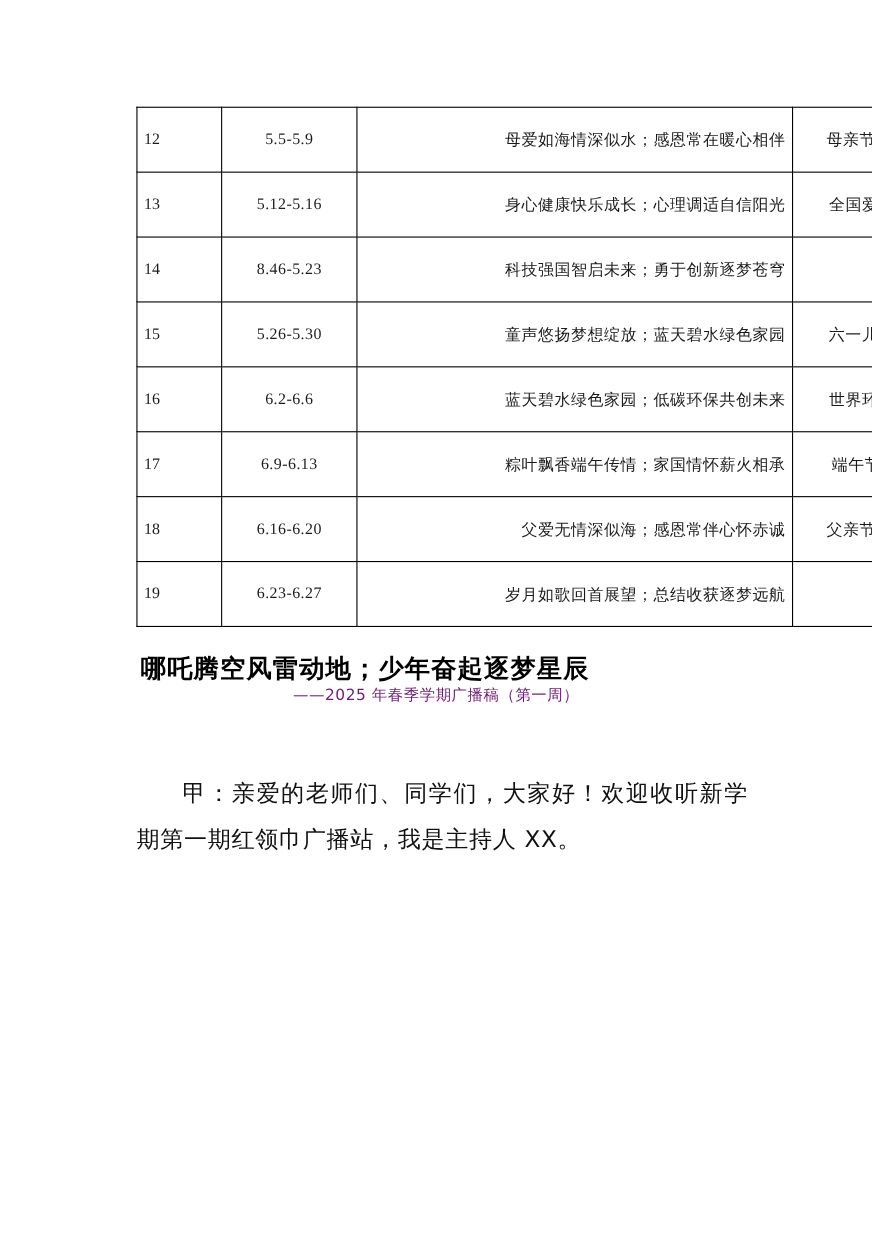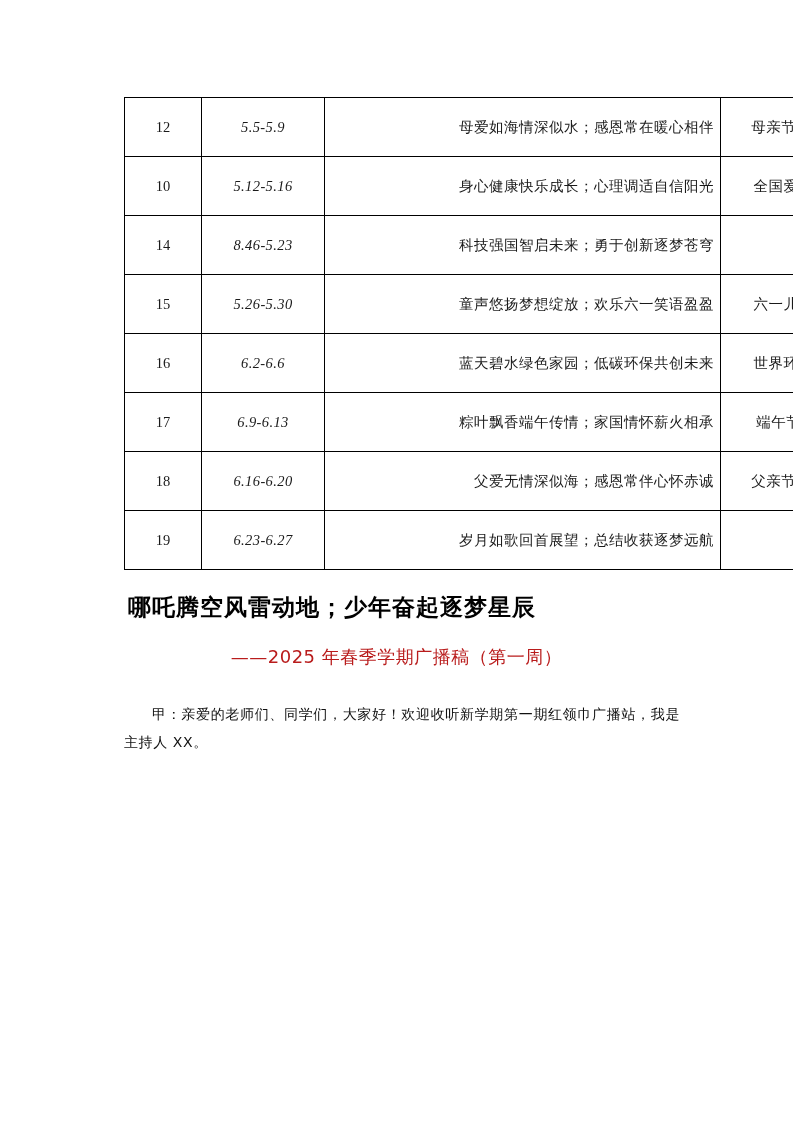--- a/index.html
+++ b/index.html
@@ -39,31 +39,30 @@
     border: 1px solid #000000;
     height: 58px;
     font-size: 14.5px;
     color: #1a1a1a;
     padding: 0 6px;
     vertical-align: middle;
     background: #ffffff;
   }
   td.c-no {
     width: 64px;
-    text-align: center;
+    text-align: left;
     font-family: "Liberation Serif", serif;
     font-size: 15px;
   }
   td.c-date {
     width: 110px;
     text-align: center;
     font-family: "Liberation Serif", serif;
     font-size: 15px;
     letter-spacing: 0.4px;
-    font-style: italic;
   }
   td.c-theme {
     width: 383px;
     text-align: right;
     font-size: 15px;
     letter-spacing: 0.5px;
   }
   td.c-note {
     width: 143px;
     text-align: center;
@@ -82,40 +81,40 @@
     width: 664px;
     text-align: center;
     font-family: "DejaVu Sans", "Liberation Sans", sans-serif;
     font-weight: bold;
     font-size: 23px;
     letter-spacing: 1px;
     color: #000;
   }
   .doc-subtitle {
     position: absolute;
-    top: 645px;
+    top: 623px;
     left: 0;
     width: 793px;
     text-align: center;
     font-family: "DejaVu Sans", "Liberation Sans", sans-serif;
-    font-size: 18px;
+    font-size: 14px;
     letter-spacing: 0.5px;
-    color: #b91c1c;
+    color: #701a75;
   }
   .body-block {
     position: absolute;
     top: 700px;
     left: 124px;
     width: 556px;
   }
   p.para {
     margin: 0 0 14px 0;
     text-indent: 2em;
     font-family: "DejaVu Sans", "Liberation Sans", sans-serif;
-    font-size: 14px;
+    font-size: 21px;
     line-height: 2.0;
     letter-spacing: 0.6px;
     text-align: justify;
     color: #111;
   }
 </style>
 </head>
 <body>
 
 <div class="page">
@@ -123,35 +122,35 @@
   <div class="table-wrap">
     <table class="schedule">
       <tbody>
         <tr>
           <td class="c-no">12</td>
           <td class="c-date">5.5-5.9</td>
           <td class="c-theme">母爱如海情深似水；感恩常在暖心相伴</td>
           <td class="c-note">母亲节（5.11</td>
         </tr>
         <tr>
-          <td class="c-no">10</td>
+          <td class="c-no">13</td>
           <td class="c-date">5.12-5.16</td>
           <td class="c-theme">身心健康快乐成长；心理调适自信阳光</td>
           <td class="c-note">全国爱眼（6.</td>
         </tr>
         <tr>
           <td class="c-no">14</td>
           <td class="c-date">8.46-5.23</td>
           <td class="c-theme">科技强国智启未来；勇于创新逐梦苍穹</td>
           <td class="c-note"></td>
         </tr>
         <tr>
           <td class="c-no">15</td>
           <td class="c-date">5.26-5.30</td>
-          <td class="c-theme">童声悠扬梦想绽放；欢乐六一笑语盈盈</td>
+          <td class="c-theme">童声悠扬梦想绽放；蓝天碧水绿色家园</td>
           <td class="c-note">六一儿童节（</td>
         </tr>
         <tr>
           <td class="c-no">16</td>
           <td class="c-date">6.2-6.6</td>
           <td class="c-theme">蓝天碧水绿色家园；低碳环保共创未来</td>
           <td class="c-note">世界环境（6.</td>
         </tr>
         <tr>
           <td class="c-no">17</td>

